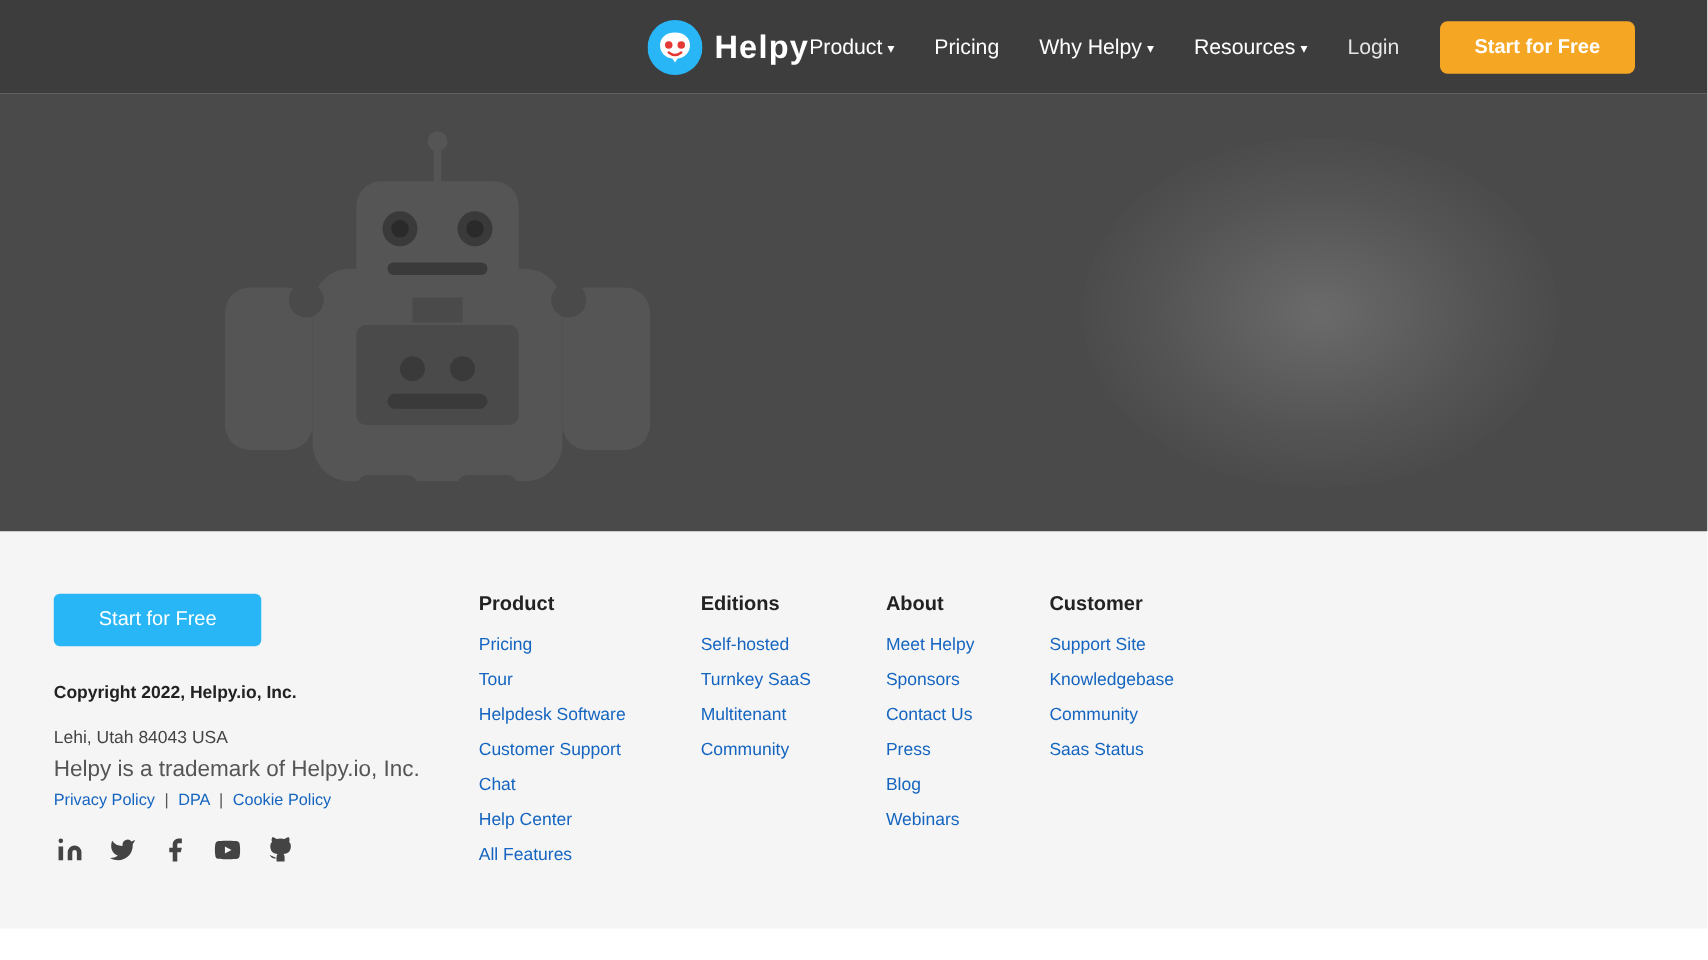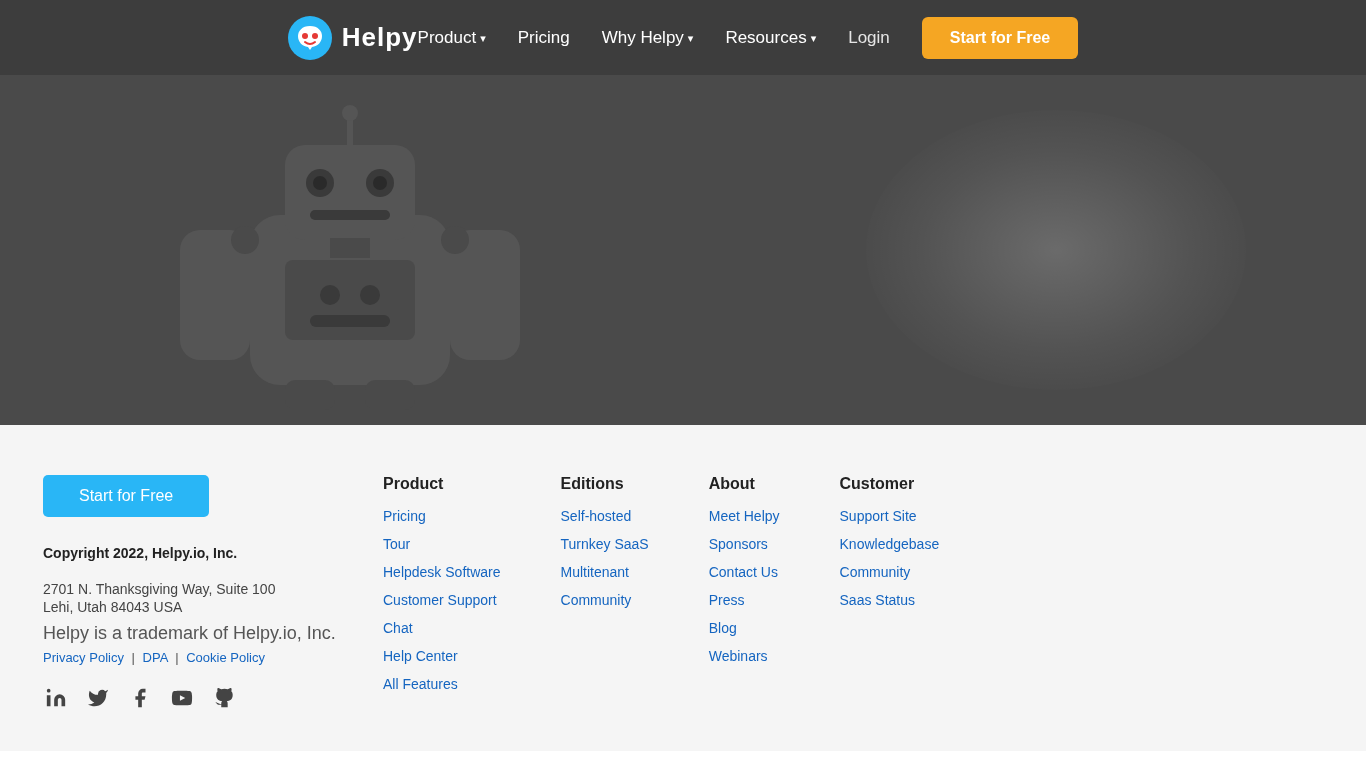--- a/index.html
+++ b/index.html
@@ -3,22 +3,22 @@
   <meta charset="utf-8">
   <style>
     * { margin: 0; padding: 0; box-sizing: border-box; }
     body { font-family: -apple-system, BlinkMacSystemFont, 'Segoe UI', sans-serif; background: #fff; }
 
     
     header {
       background: #3d3d3d;
       display: flex;
       align-items: center;
-      justify-content: center;
-      padding: 0 40px;
+      justify-content: flex-end;
+      padding: 0 58px;
       height: 75px;
       position: relative;
       z-index: 10;
     }
     .logo-area {
       display: flex;
       align-items: center;
       gap: 10px;
       text-decoration: none;
     }
@@ -269,21 +269,20 @@
     </svg>
   </div>
   <div class="hero-glow"></div>
 </section>
 
 <footer>
   <div class="footer-inner">
     <div class="footer-brand">
       <button class="btn-start-footer">Start for Free</button>
       <p class="copyright">Copyright 2022, Helpy.io, Inc.</p>
-      <p class="address-line">2701 N. Thanksgiving Way, Suite 100</p>
       <p class="address-line">Lehi, Utah 84043 USA</p>
       <p class="trademark">Helpy is a trademark of Helpy.io, Inc.</p>
       <div class="footer-legal">
         <a href="#">Privacy Policy</a>
         <span> | </span>
         <a href="#">DPA</a>
         <span> | </span>
         <a href="#">Cookie Policy</a>
       </div>
       <div class="social-icons">

